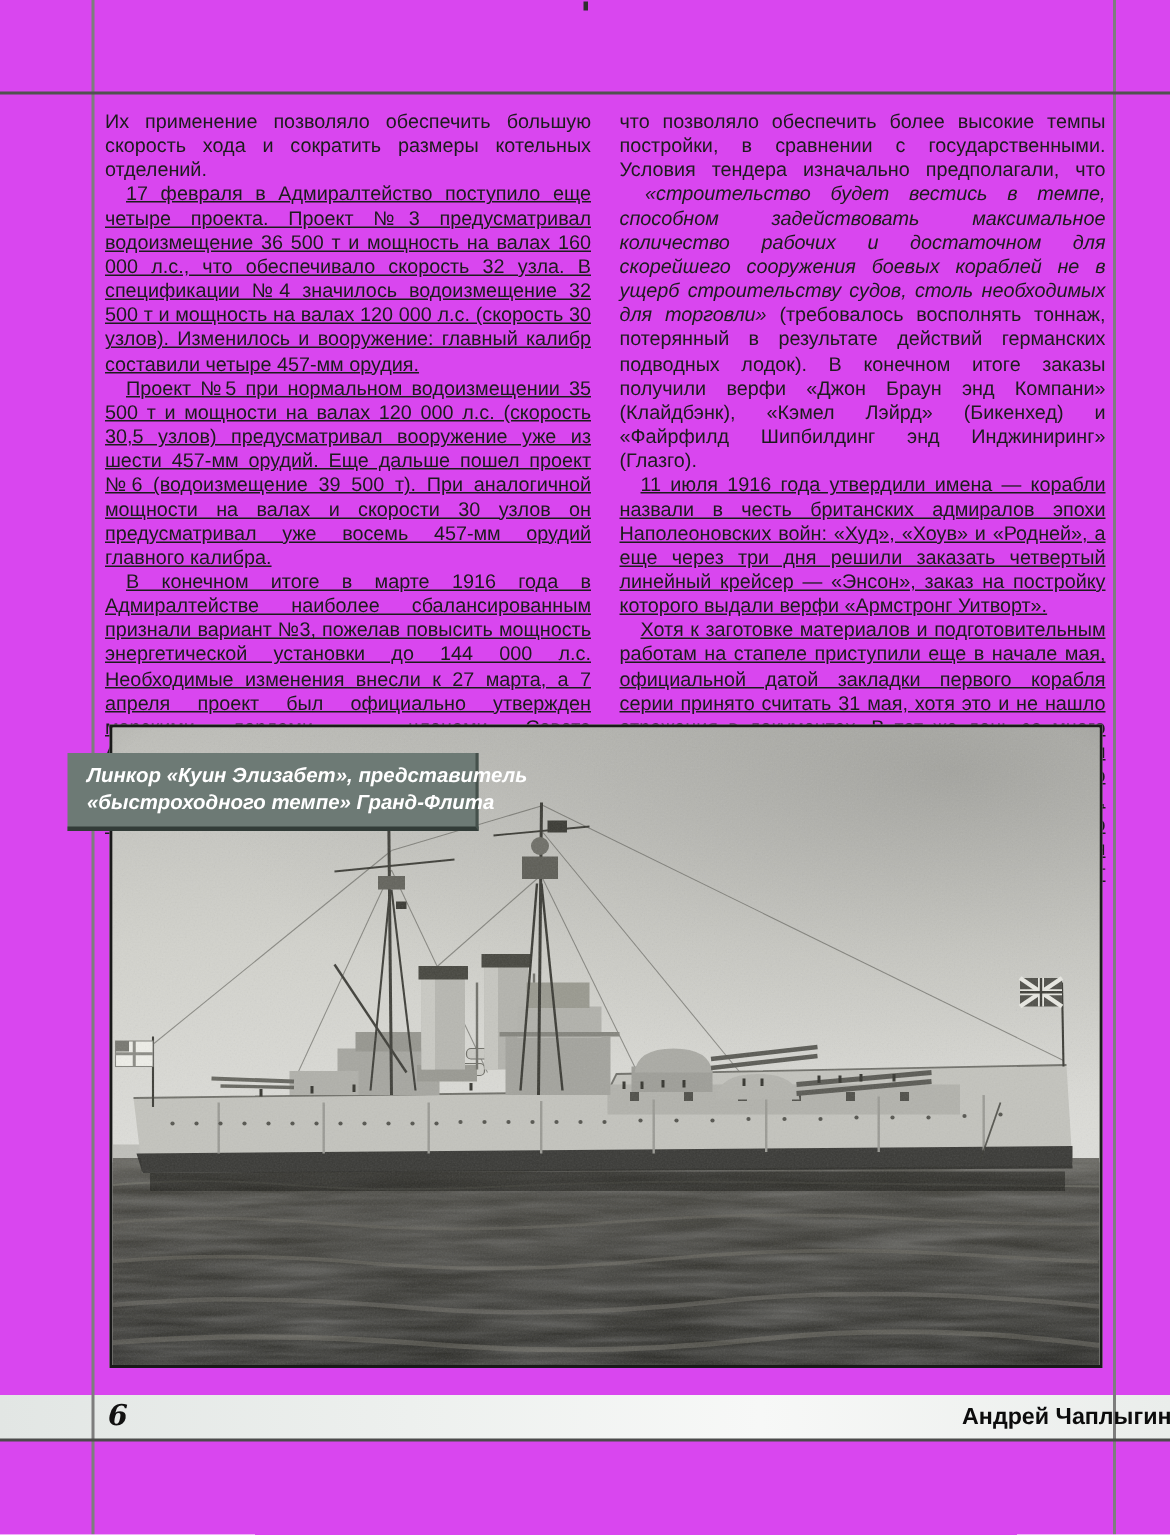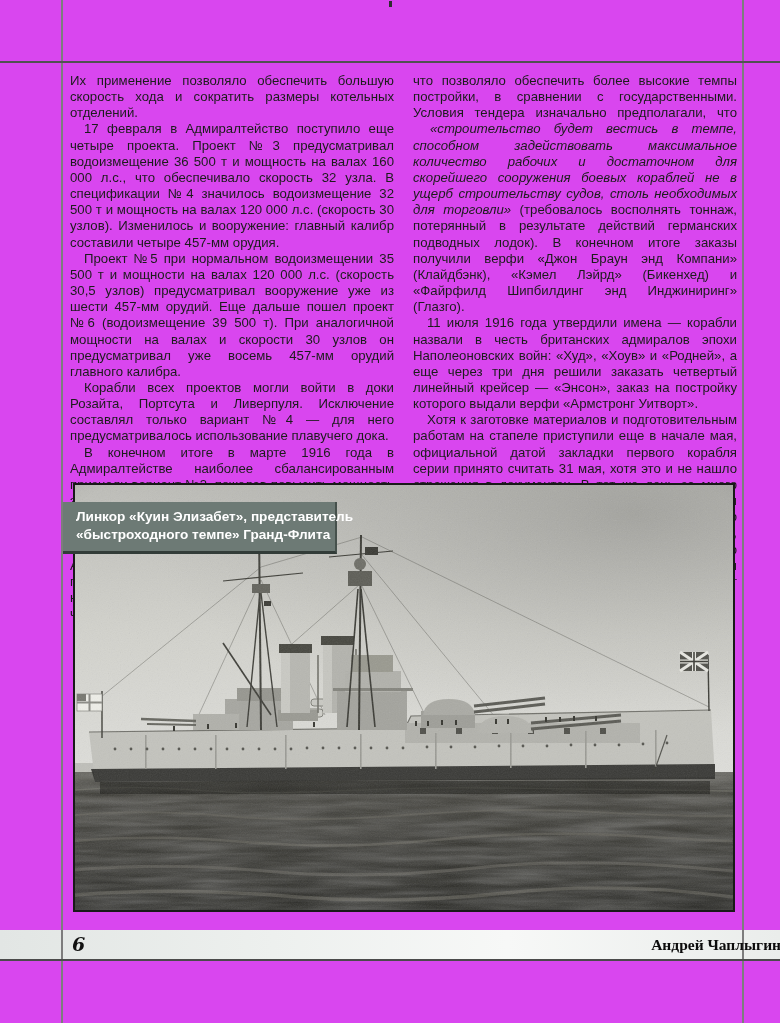--- a/index.html
+++ b/index.html
@@ -9,56 +9,55 @@
   .rule-top{position:absolute;left:0;top:61px;width:780px;height:2px;background:#515151;z-index:4;}
   .rule-bottom{position:absolute;left:0;top:959px;width:780px;height:2px;background:#4b4b4b;z-index:4;}
   .vline{position:absolute;top:0;height:1023px;width:2px;background:#7d7d7d;z-index:3;}
   .vline.left{left:61px;}
   .vline.right{left:742px;}
   .regmark{position:absolute;left:389px;top:1px;width:3px;height:6px;background:#2e2e2e;}
   
   .columns{position:absolute;left:70px;top:73px;width:667px;display:flex;gap:19px;z-index:1;}
   .col{width:324px;font-size:13.2px;line-height:16.15px;text-align:justify;color:#1c1c1c;}
   .para{margin:0;}
-  .para.ind{text-indent:14px;}
+  .para.ind{text-indent:14px;text-decoration:underline;}
   .it{font-style:italic;margin-left:17px;}
   
-  .caption{position:absolute;left:63px;top:502px;width:274px;box-sizing:border-box;
-           color:#ffffff;font-weight:bold;font-size:13.6px;line-height:1.34;
+  .caption{position:absolute;left:45px;top:502px;width:274px;box-sizing:border-box;
+           color:#ffffff;font-weight:bold;font-style:italic;font-size:13.6px;line-height:1.34;
            padding:6px 10px 7px 13px;border-right:2px solid #46514c;border-bottom:3px solid #323c38;
            z-index:6;}
   .caption .cline{display:block;white-space:nowrap;}
   
   .photo{position:absolute;left:73px;top:483px;width:658px;height:425px;border:2px solid #191919;
          background:#d6d6d0;z-index:2;}
   .photo svg{display:block;}
   
   .footer-band{position:absolute;left:0;top:930px;width:780px;height:30px;z-index:2;
         background:linear-gradient(90deg,#e2e6e4 0%,#edf0ee 35%,#f7f8f7 65%,#eaedeb 100%);}
   .pagenum{position:absolute;left:72px;top:933px;z-index:5;
         font-family:"DejaVu Serif",serif;font-style:italic;font-weight:bold;font-size:19px;color:#111;}
   .author{position:absolute;right:43px;top:936px;z-index:5;
-        font-family:Liberation Serif, serif;font-weight:bold;font-size:15.5px;color:#0c0c0c;}
+        font-family:Liberation Sans, sans-serif;font-weight:bold;font-size:15.5px;color:#0c0c0c;}
 </style>
 </head>
 <body>
 
 <div class="page">
 
   <div class="regmark"></div>
   <div class="rule-top"></div>
   <div class="vline left"></div>
   <div class="vline right"></div>
 
   <div class="columns">
     <div class="col">
         <p class="para"><span>Их применение позволяло обеспечить большую скорость хода и сократить размеры котельных отделений.</span></p>
         <p class="para ind"><span>17 февраля в Адмиралтейство поступило еще четыре проекта. Проект №3 предусматривал водоизмещение 36 500 т и мощность на валах 160 000 л.с., что обеспечивало скорость 32 узла. В спецификации №4 значилось водоизмещение 32 500 т и мощность на валах 120 000 л.с. (скорость 30 узлов). Изменилось и вооружение: главный калибр составили четыре 457-мм орудия.</span></p>
         <p class="para ind"><span>Проект №5 при нормальном водоизмещении 35 500 т и мощности на валах 120 000 л.с. (скорость 30,5 узлов) предусматривал вооружение уже из шести 457-мм орудий. Еще дальше пошел проект №6 (водоизмещение 39 500 т). При аналогичной мощности на валах и скорости 30 узлов он предусматривал уже восемь 457-мм орудий главного калибра.</span></p>
-        <p class="para ind"><span>Корабли всех проектов могли войти в доки Розайта, Портсута и Ливерпуля. Исключение составлял только вариант №4 — для него предусматривалось использование плавучего дока.</span></p>
         <p class="para ind"><span>В конечном итоге в марте 1916 года в Адмиралтействе наиболее сбалансированным признали вариант №3, пожелав повысить мощность энергетической установки до 144 000 л.с. Необходимые изменения внесли к 27 марта, а 7 апреля проект был официально утвержден морскими лордами — членами Совета Адмиралтейства, после чего провели тендер на постройку трех кораблей этого типа. С самого начала планировали задействовать исключительно частные верфи,</span></p>
       </div>
     <div class="col">
         <p class="para"><span>что позволяло обеспечить более высокие темпы постройки, в сравнении с государственными. Условия тендера изначально предполагали, что </span><span class="it">«строительство будет вестись в темпе, способном задействовать максимальное количество рабочих и достаточном для скорейшего сооружения боевых кораблей не в ущерб строительству судов, столь необходимых для торговли»</span><span> (требовалось восполнять тоннаж, потерянный в результате действий германских подводных лодок). В конечном итоге заказы получили верфи «Джон Браун энд Компани» (Клайдбэнк), «Кэмел Лэйрд» (Бикенхед) и «Файрфилд Шипбилдинг энд Инджиниринг» (Глазго).</span></p>
         <p class="para ind"><span>11 июля 1916 года утвердили имена — корабли назвали в честь британских адмиралов эпохи Наполеоновских войн: «Худ», «Хоув» и «Родней», а еще через три дня решили заказать четвертый линейный крейсер — «Энсон», заказ на постройку которого выдали верфи «Армстронг Уитворт».</span></p>
         <p class="para ind"><span>Хотя к заготовке материалов и подготовительным работам на стапеле приступили еще в начале мая, официальной датой закладки первого корабля серии принято считать 31 мая, хотя это и не нашло отражения в документах. В тот же день за много миль от верфи сошлись в решительном сражении британские и германские эскадры. Известие о потере линейных крейсеров «Инвинсибл», «Индефатигебл» и «Куин Мэри» весьма озадачило Адмиралтейство. Неожиданно выяснилось, что для уничтожения огромного линейного крейсера может быть достаточно всего</span></p>
       </div>
   </div>
 
   <div class="caption" style="background: rgb(109, 122, 117);">

